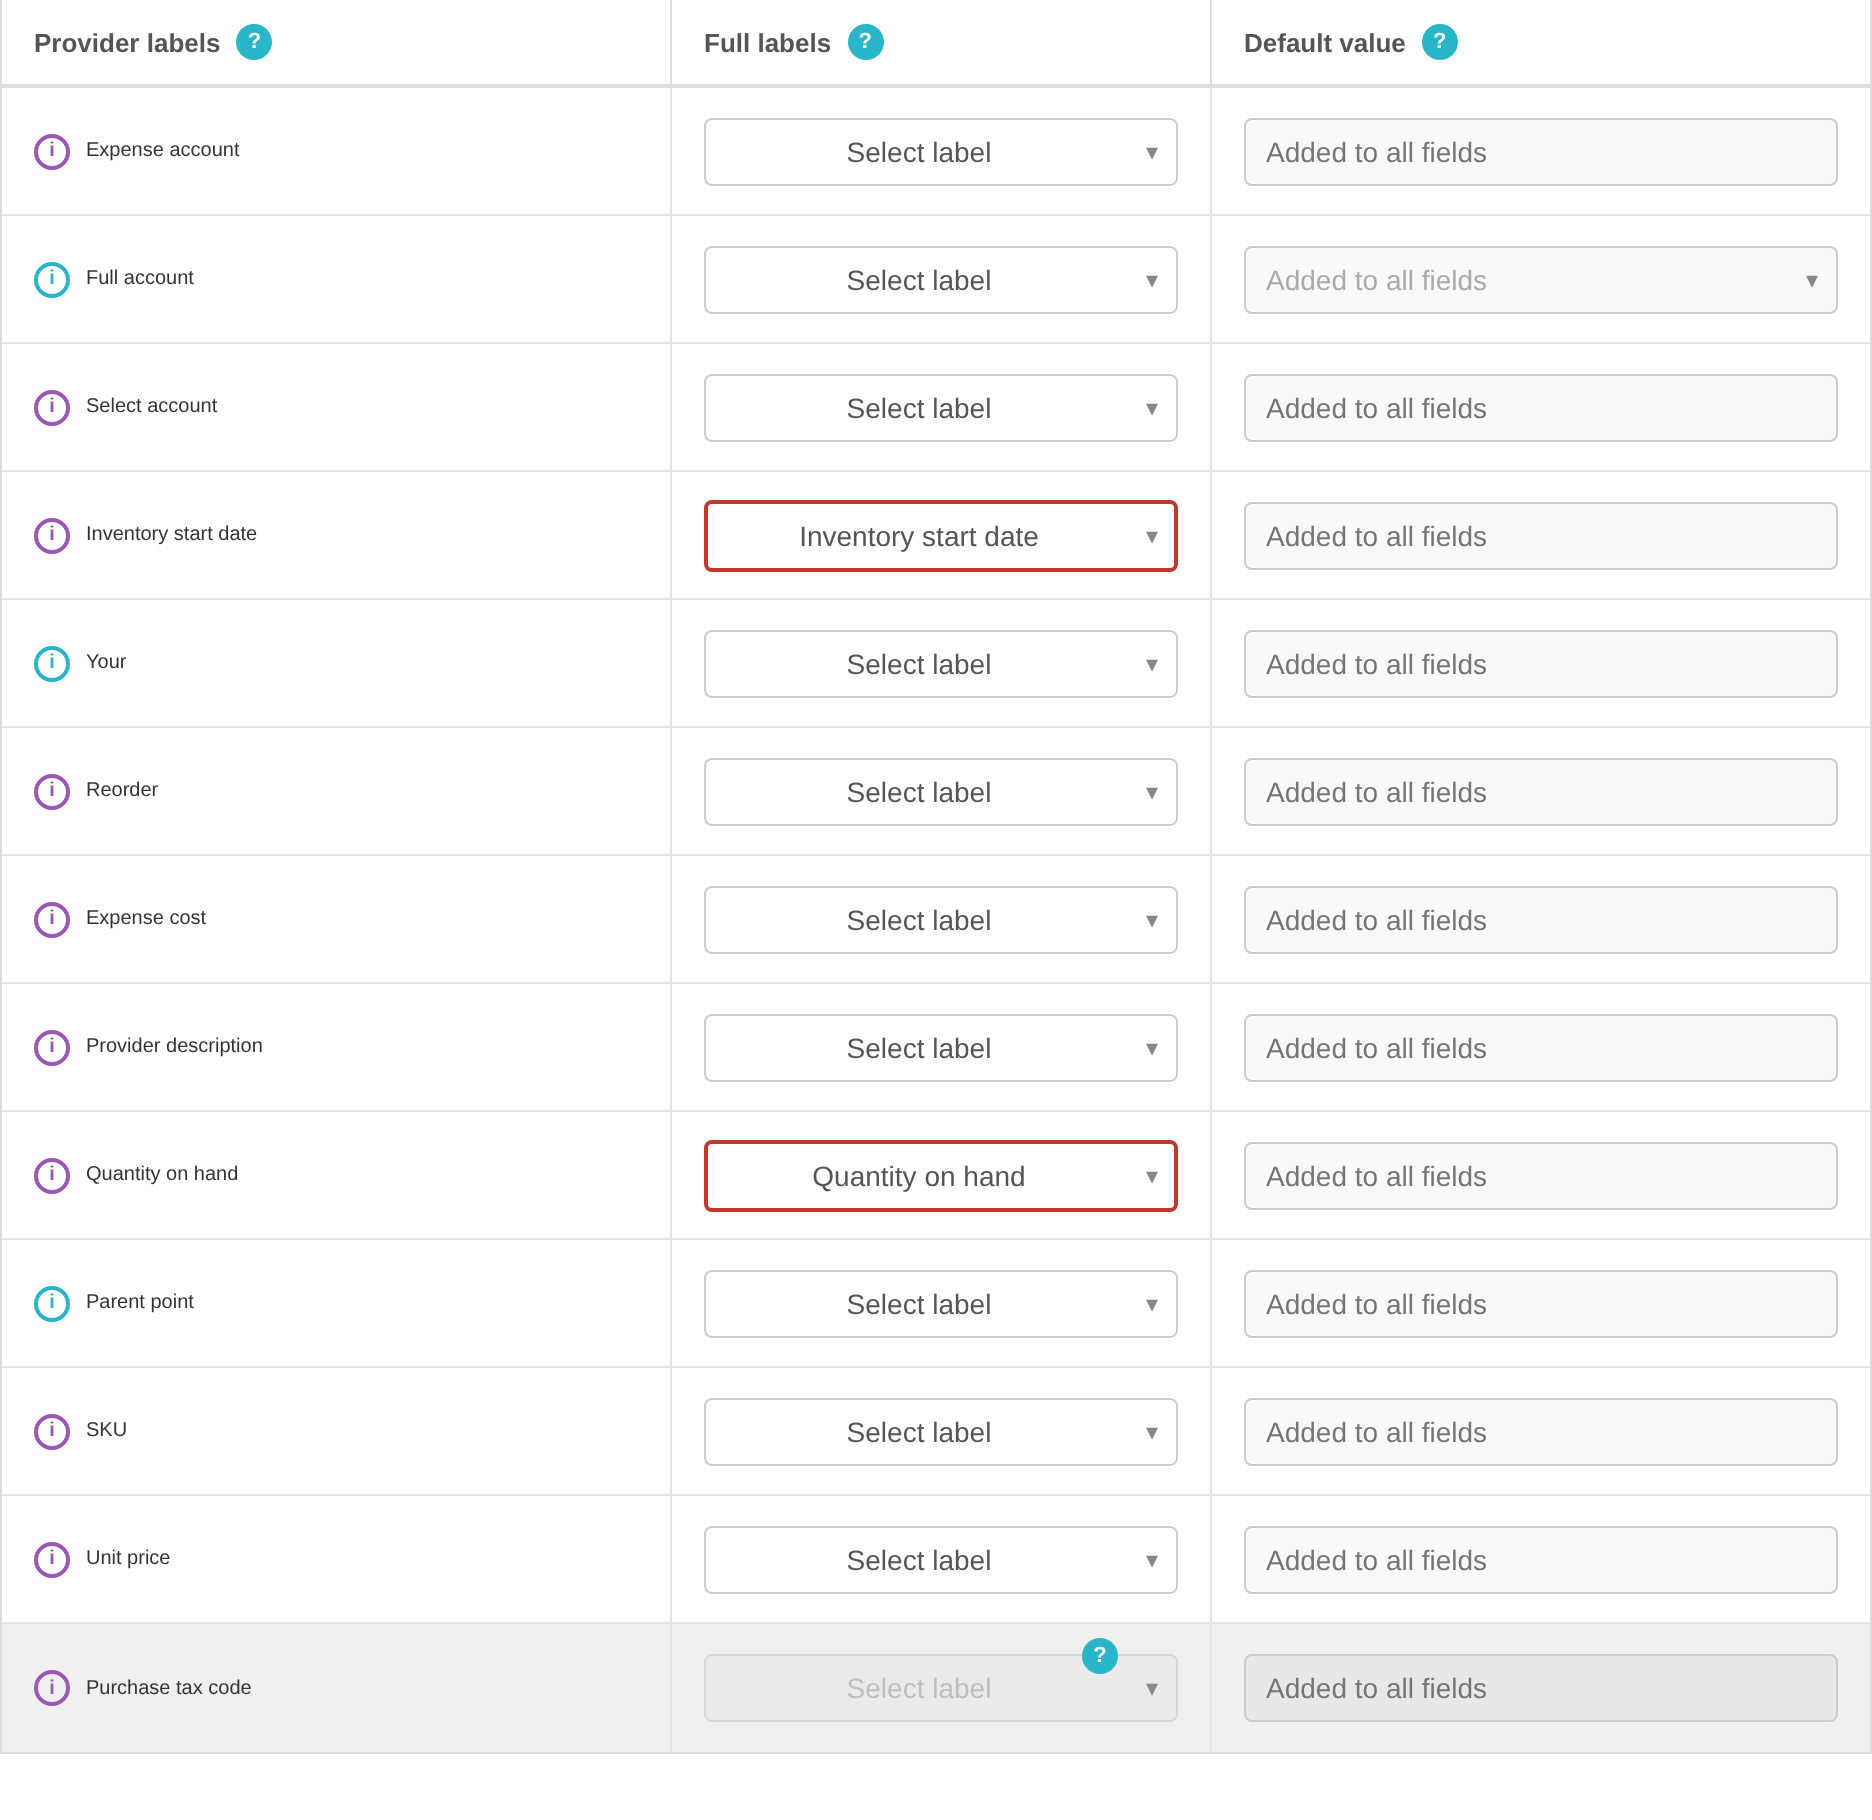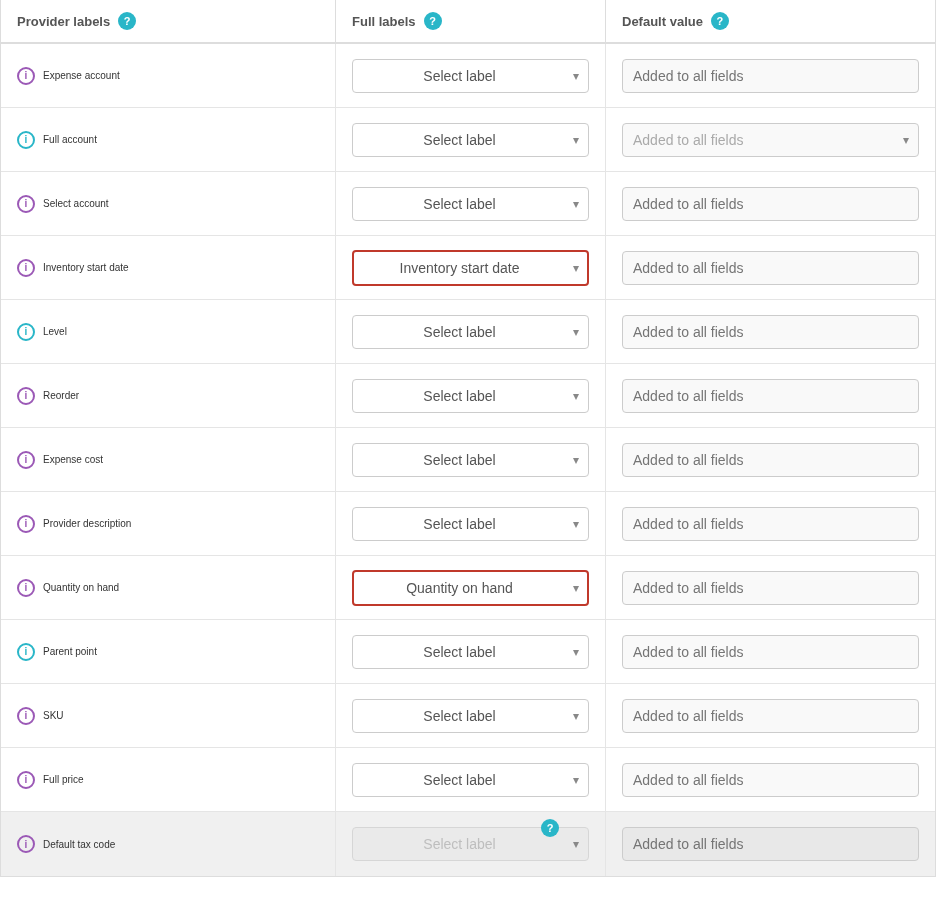--- a/index.html
+++ b/index.html
@@ -241,21 +241,21 @@
         <div class="cell">
           <div class="select-wrapper highlighted-border"><select><option value="">Select label</option><option value="Inventory start date" selected="">Inventory start date</option></select><span class="select-arrow">▾</span></div>
         </div>
         <div class="cell">
           <input type="text" class="default-value-input" placeholder="Added to all fields" readonly="" style="">
         </div>
       </div>
       <div class="table-row">
         <div class="cell">
           <span class="info-icon-teal">i</span>
-          <span class="provider-label">Level</span>
+          <span class="provider-label">Your</span>
         </div>
         <div class="cell">
           <div class="select-wrapper"><select><option value="">Select label</option></select><span class="select-arrow">▾</span></div>
         </div>
         <div class="cell">
           <input type="text" class="default-value-input" placeholder="Added to all fields" readonly="" style="">
         </div>
       </div>
       <div class="table-row">
         <div class="cell">
@@ -325,33 +325,33 @@
         <div class="cell">
           <div class="select-wrapper"><select><option value="">Select label</option></select><span class="select-arrow">▾</span></div>
         </div>
         <div class="cell">
           <input type="text" class="default-value-input" placeholder="Added to all fields" readonly="" style="">
         </div>
       </div>
       <div class="table-row">
         <div class="cell">
           <span class="info-icon-purple">i</span>
-          <span class="provider-label">Full price</span>
+          <span class="provider-label">Unit price</span>
         </div>
         <div class="cell">
           <div class="select-wrapper"><select><option value="">Select label</option></select><span class="select-arrow">▾</span></div>
         </div>
         <div class="cell">
           <input type="text" class="default-value-input" placeholder="Added to all fields" readonly="" style="">
         </div>
       </div>
       <div class="table-row highlighted">
         <div class="cell">
           <span class="info-icon-purple">i</span>
-          <span class="provider-label">Default tax code</span>
+          <span class="provider-label">Purchase tax code</span>
         </div>
         <div class="cell">
           <div class="select-wrapper"><span class="question-badge">?</span><select disabled="" style="background: rgb(232, 232, 232); color: rgb(170, 170, 170);"><option value="">Select label</option></select><span class="select-arrow">▾</span></div>
         </div>
         <div class="cell">
           <input type="text" class="default-value-input" placeholder="Added to all fields" readonly="" style="background: rgb(232, 232, 232);">
         </div>
       </div>
     </div>
 </div>

